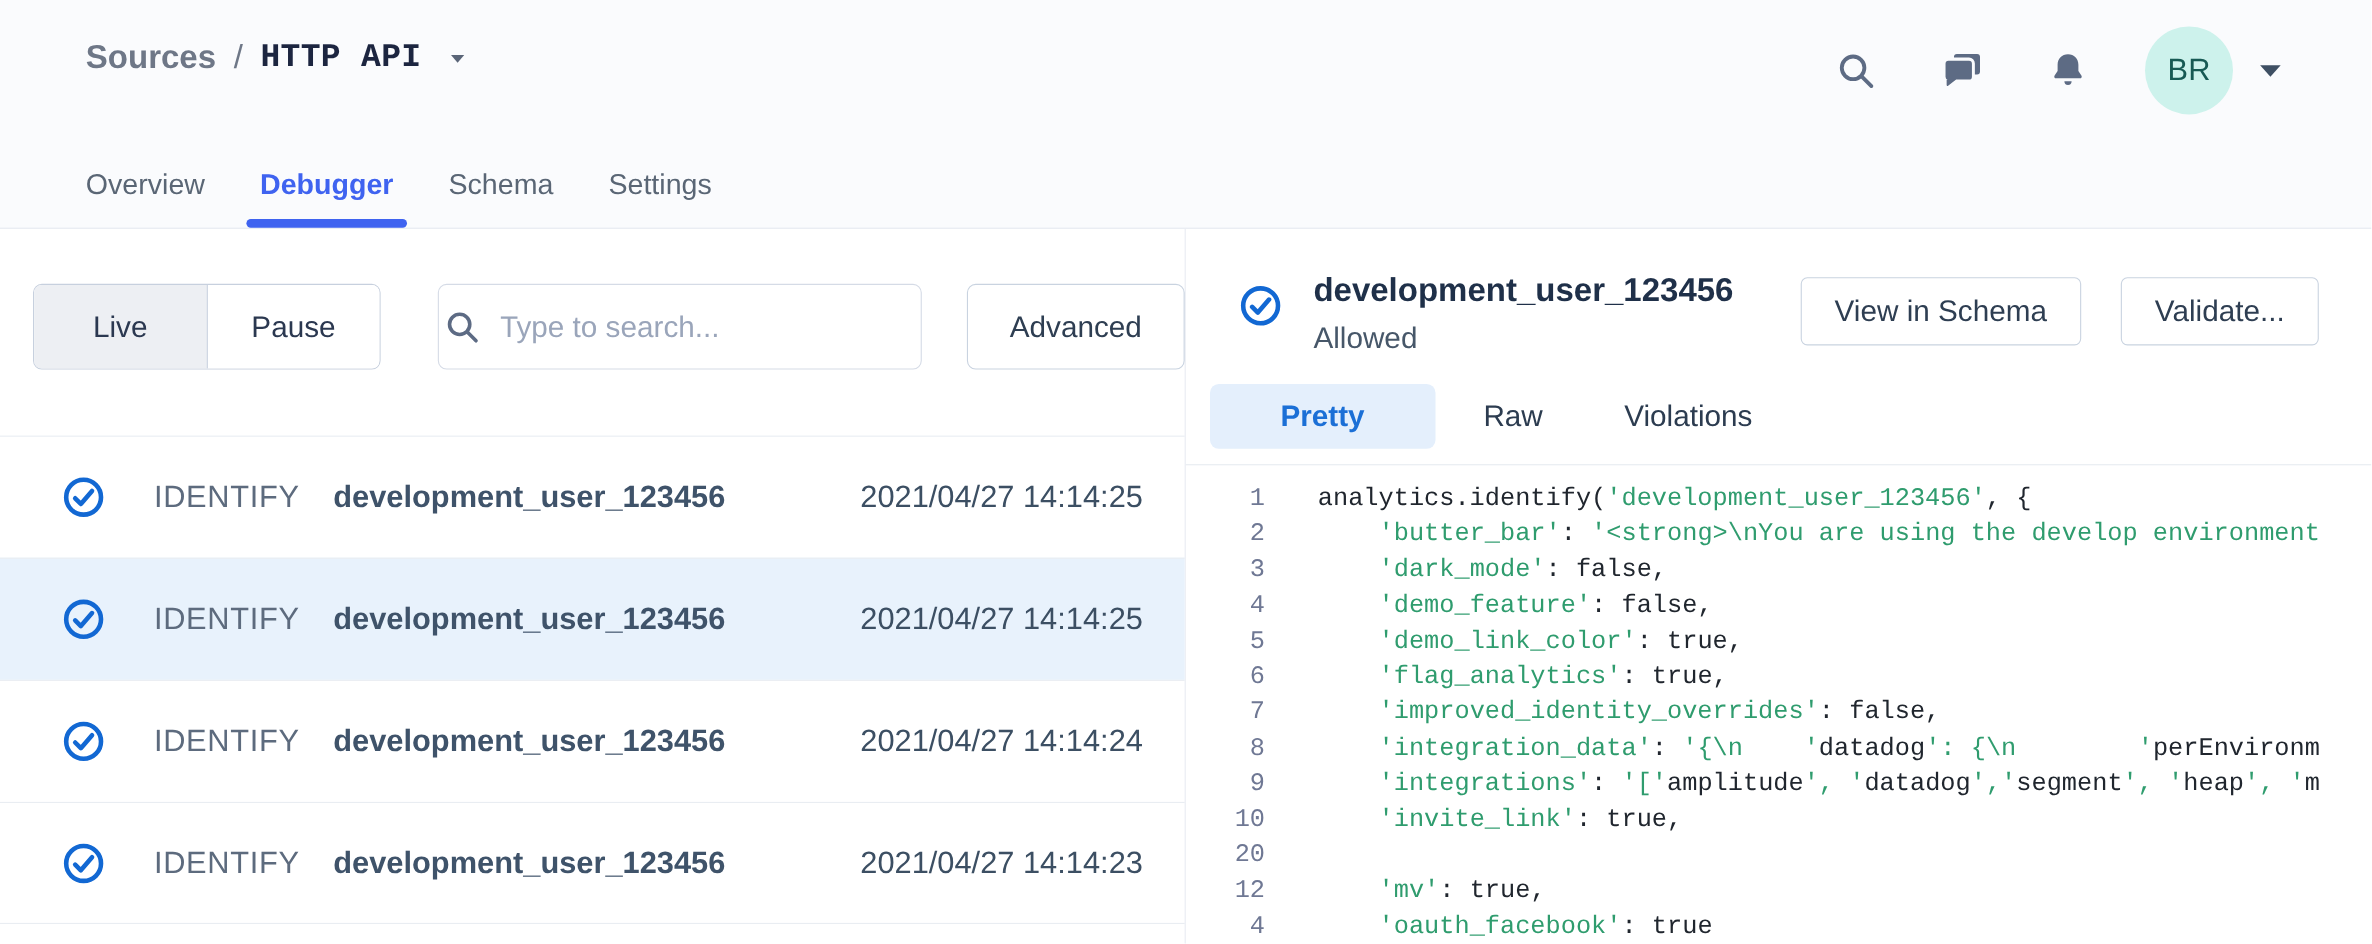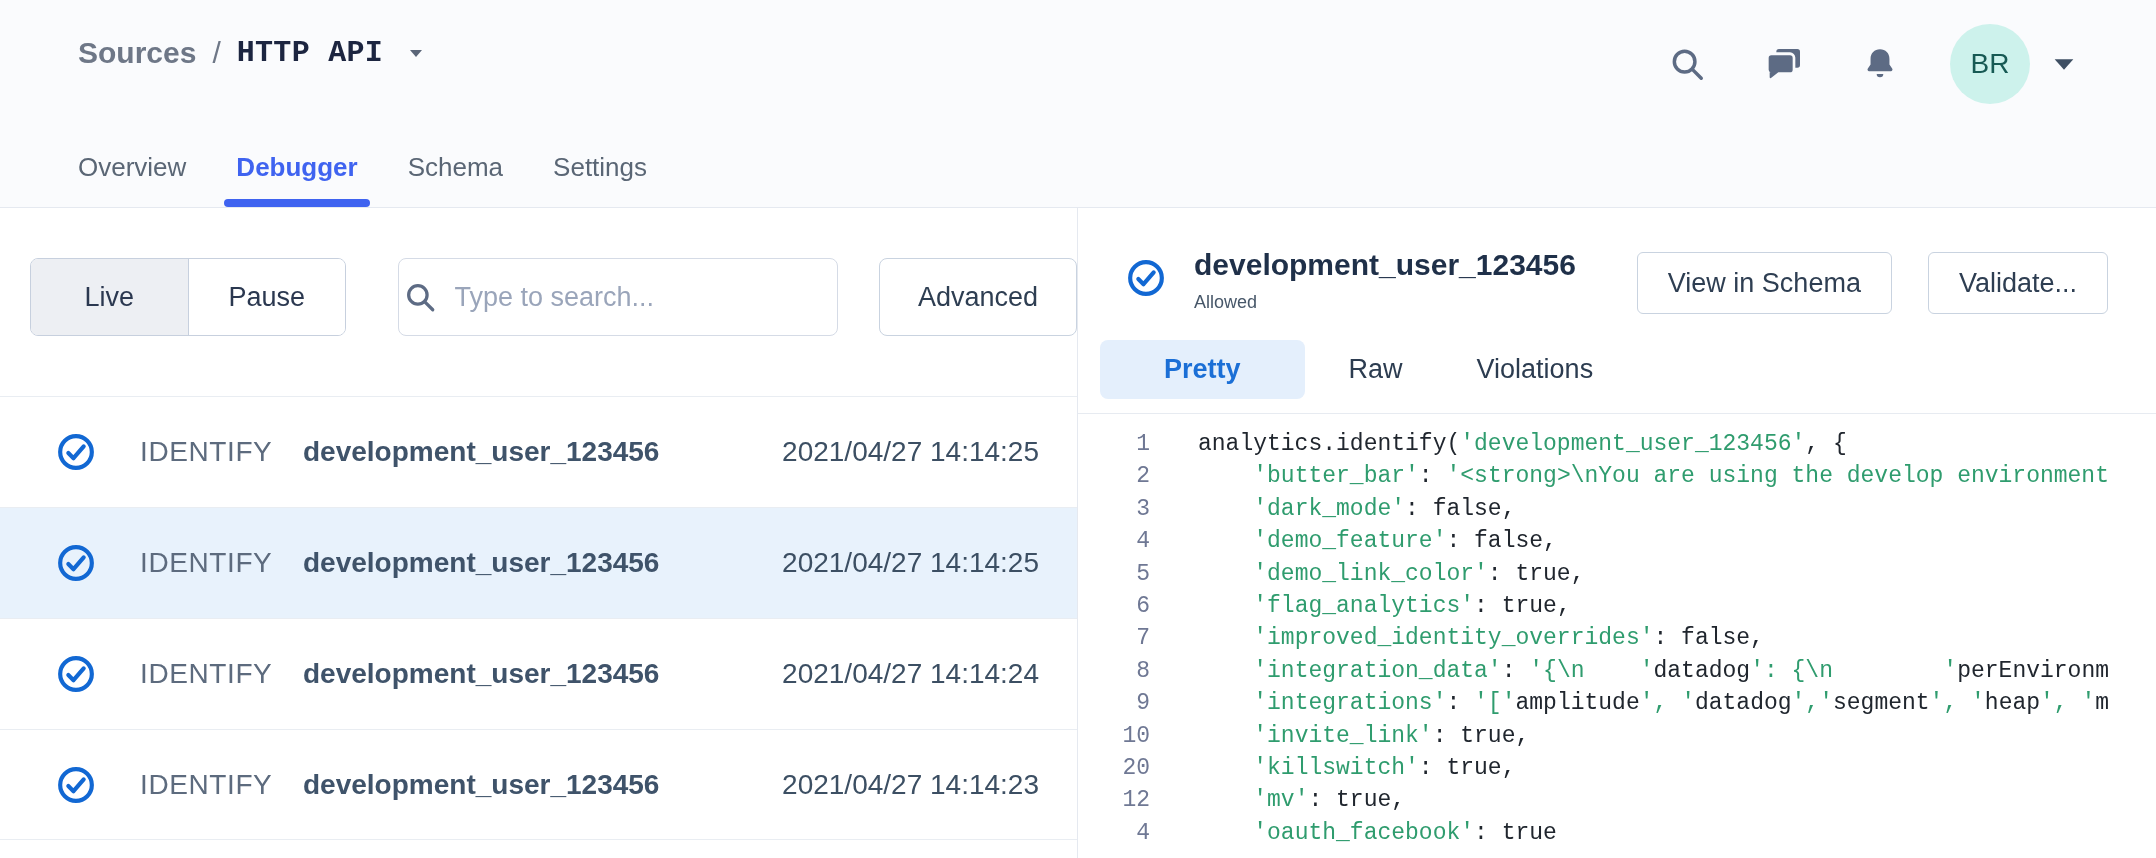--- a/index.html
+++ b/index.html
@@ -53,21 +53,21 @@
   .row-check { flex:none; width:40px; height:40px; margin-left:56px; display:inline-flex; }
   .row-type { flex:none; width:163px; margin-left:44px; font-size:28px; color:#5d6b7e; letter-spacing:.6px; }
   .row-name { flex:1; font-size:28px; font-weight:700; color:#3f536a; }
   .row-time { flex:none; margin-right:38px; font-size:28px; color:#3c4f63; }
 
   
   .rp-header { display:flex; align-items:flex-start; padding:40px 48px 0 48px; }
   .rp-check { flex:none; width:40px; height:40px; margin-top:10px; display:inline-flex; }
   .rp-titles { margin-left:28px; }
   .rp-title { font-size:30px; font-weight:700; color:#1f3049; }
-  .rp-status { font-size:18px; color:#475769; margin-top:10px; }
+  .rp-status { font-size:27px; color:#475769; margin-top:10px; }
   .rp-buttons { margin-left:auto; display:flex; margin-top:4px; }
   .rp-btn { height:62px; padding:0 30px; border:1px solid #c9d3e0; border-radius:6px; background:#fff;
             font-size:27px; color:#2e3e52; display:flex; align-items:center; cursor:pointer; }
   .rp-btn + .rp-btn { margin-left:36px; }
 
   .rp-tabbar { display:flex; align-items:center; margin-top:26px; padding:0 0 14px 22px; border-bottom:1px solid #e7ebf1; }
   .rp-tab { font-size:27px; color:#2c3c50; padding:14px 30px; border-radius:8px; cursor:pointer; }
   .rp-tab + .rp-tab { margin-left:14px; }
   .rp-tab.active { background:var(--pretty-bg,#e4effc); color:var(--pretty-text,#1b6fd6); font-weight:700; padding:14px 64px; }
 
@@ -258,21 +258,20 @@
           <div class="code-line">
     <span class="line-no">9</span>
     <span class="line-content"><span class="seg-d">    </span><span class="seg-g">'integrations'</span><span class="seg-d">: </span><span class="seg-g">'['</span><span class="seg-d">amplitude</span><span class="seg-g">', '</span><span class="seg-d">datadog</span><span class="seg-g">','</span><span class="seg-d">segment</span><span class="seg-g">', '</span><span class="seg-d">heap</span><span class="seg-g">', '</span><span class="seg-d">m</span></span>
   </div>
           <div class="code-line">
     <span class="line-no">10</span>
     <span class="line-content"><span class="seg-d">    </span><span class="seg-g">'invite_link'</span><span class="seg-d">: true,</span></span>
   </div>
           <div class="code-line">
     <span class="line-no">20</span>
-    <span class="line-content"><span class="seg-d">    </span><span class="seg-g">'killswitch'</span><span class="seg-d">: true,</span></span>
   </div>
           <div class="code-line">
     <span class="line-no">12</span>
     <span class="line-content"><span class="seg-d">    </span><span class="seg-g">'mv'</span><span class="seg-d">: true,</span></span>
   </div>
           <div class="code-line">
     <span class="line-no">4</span>
     <span class="line-content"><span class="seg-d">    </span><span class="seg-g">'oauth_facebook'</span><span class="seg-d">: true</span></span>
   </div>
         </div>

